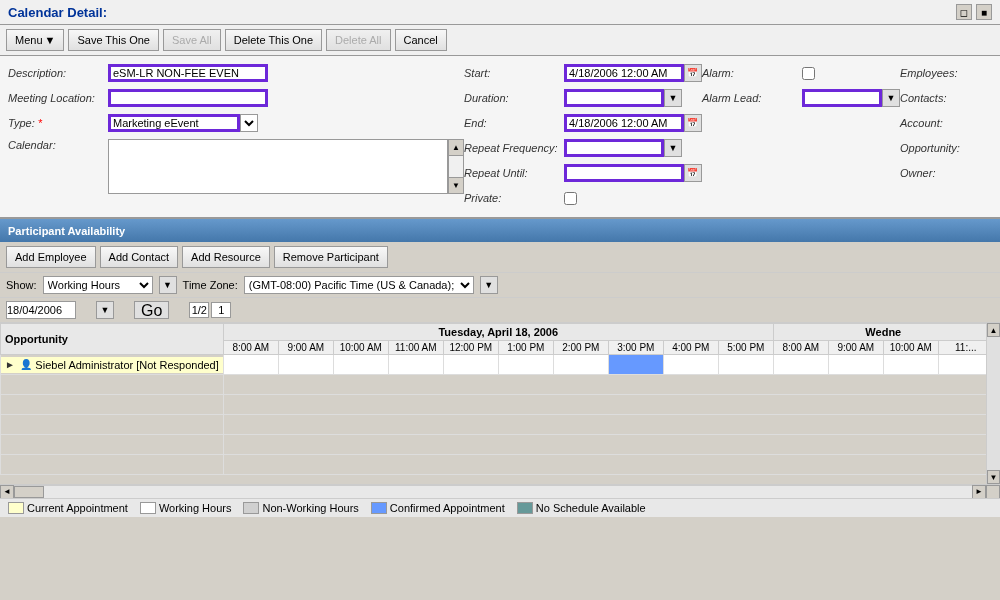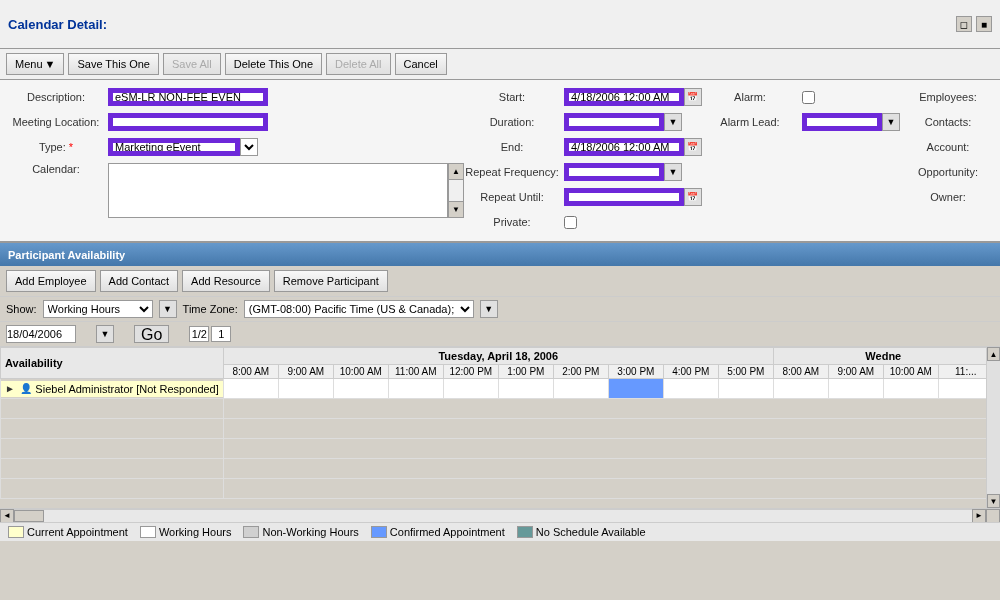--- a/index.html
+++ b/index.html
@@ -2,21 +2,21 @@
 <html><head>
   <meta charset="utf-8">
   <style>
     * { box-sizing: border-box; margin: 0; padding: 0; font-family: Arial, sans-serif; font-size: 11px; }
     body { background: #d4d0c8; width: 1000px; height: 600px; overflow: hidden; }
 
     
     .title-bar {
       background: #f0f0f0;
       border-bottom: 1px solid #999;
-      padding: 16px 8px;
+      padding: 4px 8px;
       display: flex;
       align-items: center;
       justify-content: space-between;
     }
     .title-bar-left { display: flex; align-items: center; gap: 4px; }
     .title-bar-title { font-size: 13px; font-weight: bold; color: #003399; }
     .title-bar-icons { display: flex; gap: 4px; }
     .title-bar-icon { width: 16px; height: 16px; background: #d4d0c8; border: 1px solid #999; display: flex; align-items: center; justify-content: center; cursor: pointer; font-size: 10px; }
 
     
@@ -49,24 +49,24 @@
       border-bottom: 2px solid #999;
       padding: 6px 8px 8px;
     }
     .form-grid {
       display: grid;
       grid-template-columns: 1fr 1fr 1fr;
       gap: 2px 0;
     }
     .form-col { display: flex; flex-direction: column; gap: 3px; }
     .form-row { display: flex; align-items: center; height: 22px; }
-    .form-label { text-align: center; min-width: 100px; padding-right: 4px; color: #333; white-space: nowrap; }
+    .form-label { text-align: left; min-width: 100px; padding-right: 4px; color: #333; white-space: nowrap; font-style: italic; }
     .asterisk { color: red; }
     .form-input {
-      border: 5px solid #6d28d9;
+      border: 3px solid #6d28d9;
       background: white;
       height: 18px;
       padding: 0 2px;
       font-size: 11px;
     }
     .form-input-wide { width: 160px; }
     .form-select-btn {
       width: 18px; height: 18px;
       border: 1px solid #999;
       background: #e0e0e0;
@@ -402,21 +402,21 @@
         <div class="page-box">1</div>
       </div>
     </div>
 
     <div class="cal-outer">
       <div class="cal-scroll-area">
         <div class="cal-grid-scroll">
           <table class="calendar-table">
             <thead>
               <tr class="cal-header-row">
-                <th rowspan="2" class="participants-col" style="min-width:220px;text-align:left;background:#e8e8e8;">Availability</th>
+                <th rowspan="2" class="participants-col" style="min-width:220px;text-align:left;background:#e8e8e8;">Opportunity</th>
                 <th colspan="10" class="day-header-cell">Tuesday, April 18, 2006</th>
                 <th colspan="4" class="day-header-cell">Wedne</th>
               </tr>
               <tr class="cal-subheader-row">
                 <th>8:00 AM</th>
                 <th>9:00 AM</th>
                 <th>10:00 AM</th>
                 <th>11:00 AM</th>
                 <th>12:00 PM</th>
                 <th>1:00 PM</th>

